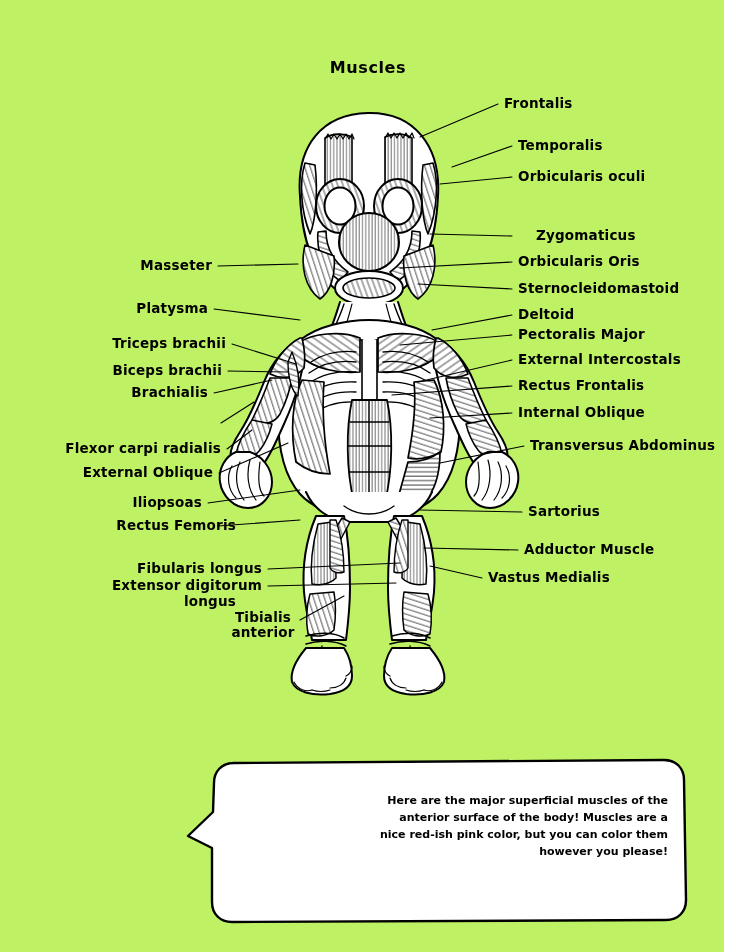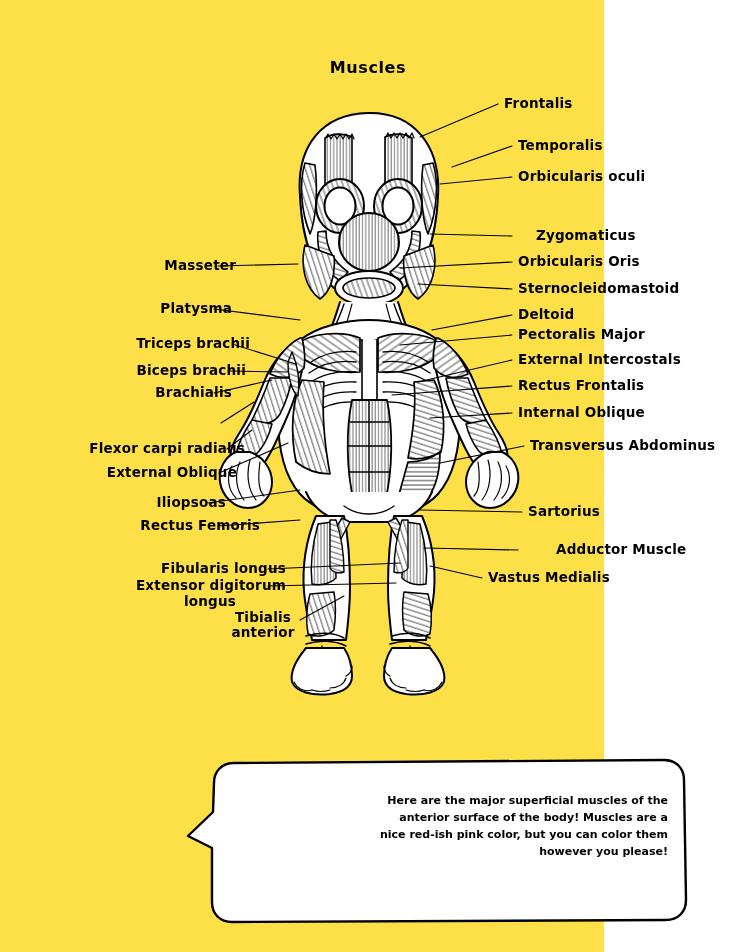--- a/index.html
+++ b/index.html
@@ -10,36 +10,36 @@
   body {
     width: 736px;
     height: 952px;
     position: relative;
     overflow: hidden;
     font-family: "DejaVu Sans", sans-serif;
   }
   #page {
     position: absolute;
     left: 0; top: 0;
-    width: 604px;
+    width: 724px;
     height: 952px;
-    background: #fde047;
+    background: #bef264;
   }
   .label {
     position: absolute;
     font-family: "DejaVu Sans", sans-serif;
     font-weight: bold;
     font-size: 13.5px;
     letter-spacing: 0.2px;
     color: #000;
     white-space: nowrap;
     line-height: 1.12;
   }
   .label.right { text-align: left; }
-  .label.left  { text-align: right; margin-left: 24px; }
+  .label.left  { text-align: right; }
   .label.ctr   { text-align: center; white-space: normal; }
   #title {
     position: absolute;
     left: 0;
     top: 58px;
     width: 736px;
     text-align: center;
     font-family: "DejaVu Sans", sans-serif;
     font-weight: bold;
     font-size: 16px;
@@ -327,21 +327,21 @@
   <div class="label right" style="left: 536px; top: 228px;">Zygomaticus</div>
   <div class="label right" style="left: 518px; top: 254px;">Orbicularis Oris</div>
   <div class="label right" style="left: 518px; top: 281px;">Sternocleidomastoid</div>
   <div class="label right" style="left: 518px; top: 307px;">Deltoid</div>
   <div class="label right" style="left: 518px; top: 327px;">Pectoralis Major</div>
   <div class="label right" style="left: 518px; top: 352px;">External Intercostals</div>
   <div class="label right" style="left: 518px; top: 378px;">Rectus Frontalis</div>
   <div class="label right" style="left: 518px; top: 405px;">Internal Oblique</div>
   <div class="label right" style="left: 530px; top: 438px;">Transversus Abdominus</div>
   <div class="label right" style="left: 528px; top: 504px;">Sartorius</div>
-  <div class="label right" style="left: 524px; top: 542px; margin-left: 32px;">Adductor Muscle</div>
+  <div class="label right" style="left: 524px; top: 542px;">Adductor Muscle</div>
   <div class="label right" style="left: 488px; top: 570px;">Vastus Medialis</div>
 
   <div class="label left" style="left: 0px; width: 212px; top: 258px;">Masseter</div>
   <div class="label left" style="left: 0px; width: 208px; top: 301px;">Platysma</div>
   <div class="label left" style="left: 0px; width: 226px; top: 336px;">Triceps brachii</div>
   <div class="label left" style="left: 0px; width: 208px; top: 385px;">Brachialis</div>
   <div class="label left" style="left: 0px; width: 222px; top: 363px;">Biceps brachii</div>
   <div class="label left" style="left: 0px; width: 221px; top: 441px;">Flexor carpi radialis</div>
   <div class="label left" style="left: 0px; width: 213px; top: 465px;">External Oblique</div>
   <div class="label left" style="left: 0px; width: 202px; top: 495px;">Iliopsoas</div>

